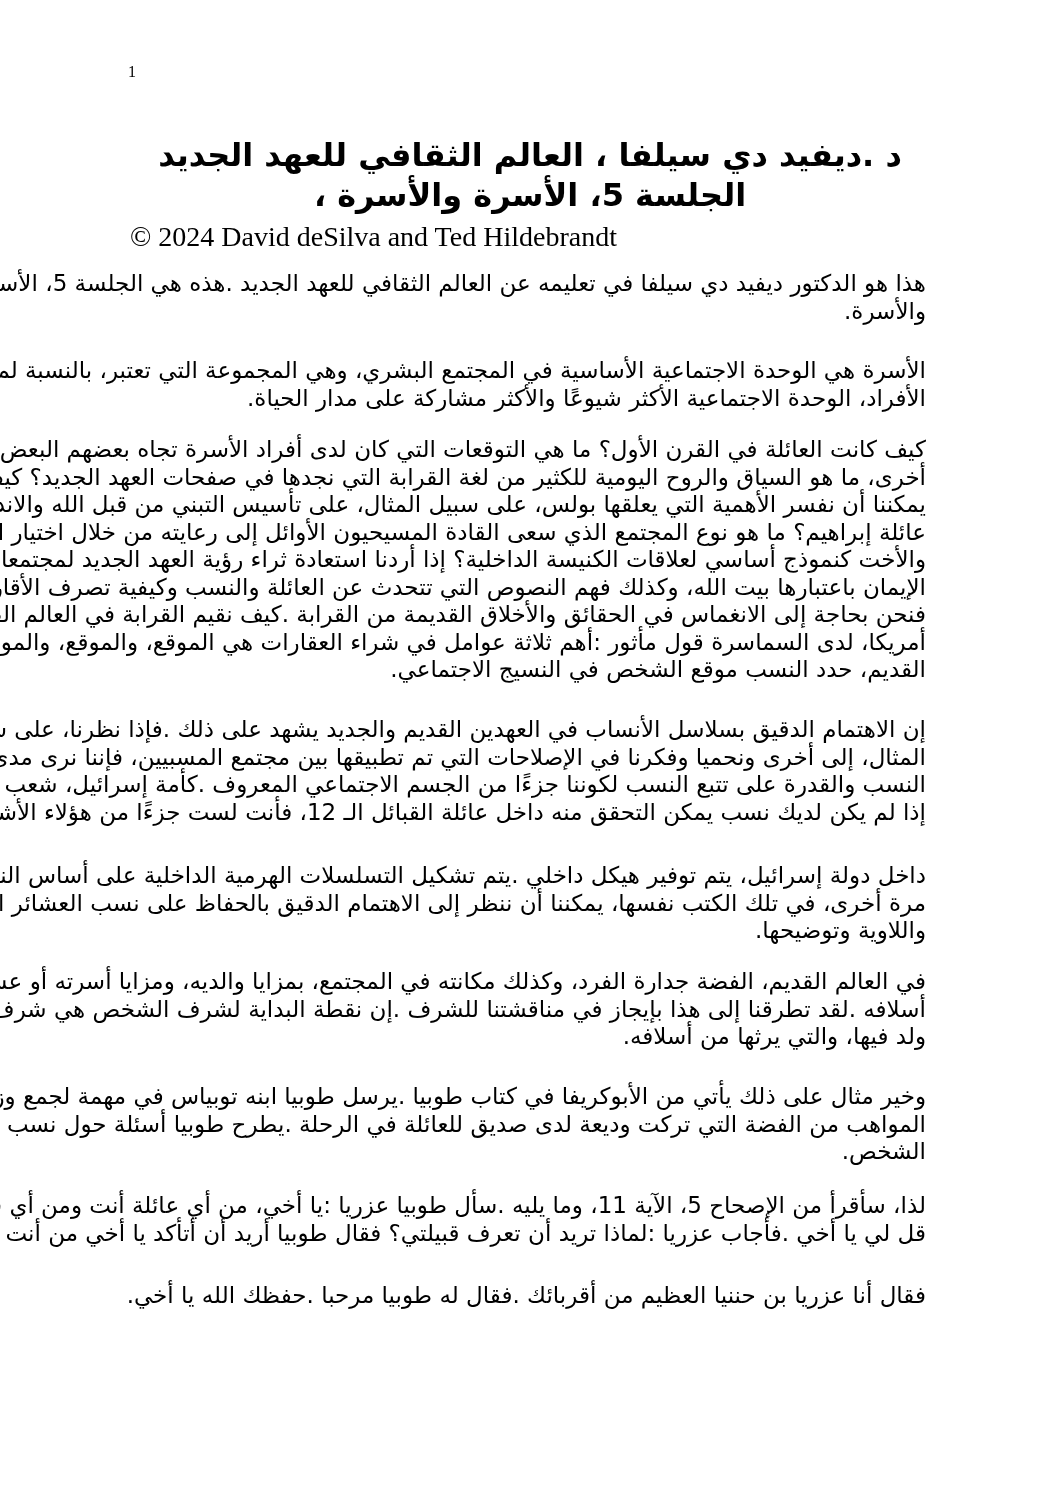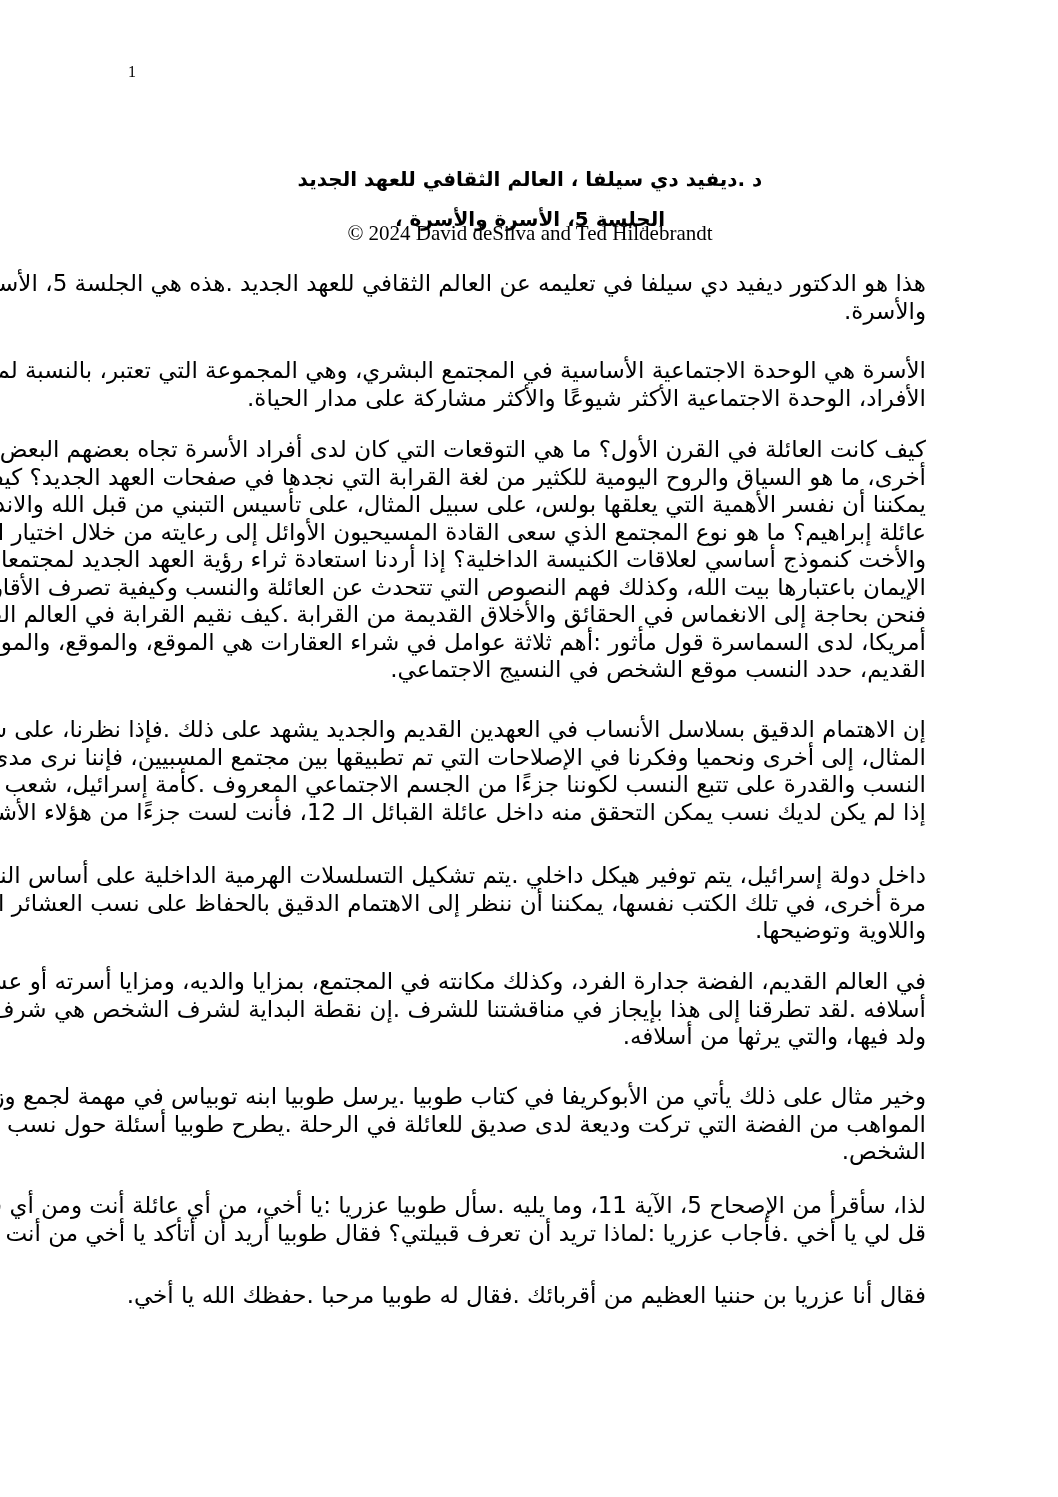--- a/index.html
+++ b/index.html
@@ -1,22 +1,22 @@
 <!DOCTYPE html>
 <html><head>
 <meta charset="utf-8">
 <style>
   html, body { margin: 0; padding: 0; background: #ffffff; }
   body { width: 1058px; height: 1497px; position: relative; overflow: hidden; }
   .page { position: absolute; left: 0; top: 0; width: 1058px; height: 1497px; background: #fff; color: #000; }
   .page-number { position: absolute; left: 128px; top: 63px; font-family: "Liberation Serif", serif; font-size: 16px; }
   .title { position: absolute; left: 130px; width: 800px; top: 135px; text-align: center; direction: rtl;
-           font-family: "DejaVu Sans", sans-serif; font-weight: bold; font-size: 20px; line-height: 40px; margin-top: 24px; }
-  .copyright { position: absolute; left: 130px; width: 800px; top: 221px; text-align: center;
-           font-family: "Liberation Serif", serif; font-size: 21px; }
+           font-family: "DejaVu Sans", sans-serif; font-weight: bold; font-size: 32px; line-height: 40px; }
+  .copyright { position: absolute; left: 130px; width: 800px; top: 221px; 
+           font-family: "Liberation Serif", serif; font-size: 28px; }
   .para { position: absolute; left: 134px; width: 792px; direction: rtl;
           font-family: "DejaVu Sans", sans-serif; font-size: 23px; }
   .line { display: block; height: 27.5px; line-height: 27.5px; white-space: nowrap; text-align: justify; text-align-last: justify; }
   .line.last { text-align-last: right; }
 </style>
 </head>
 <body>
 
 <div class="page">
   <div class="page-number">1</div>

